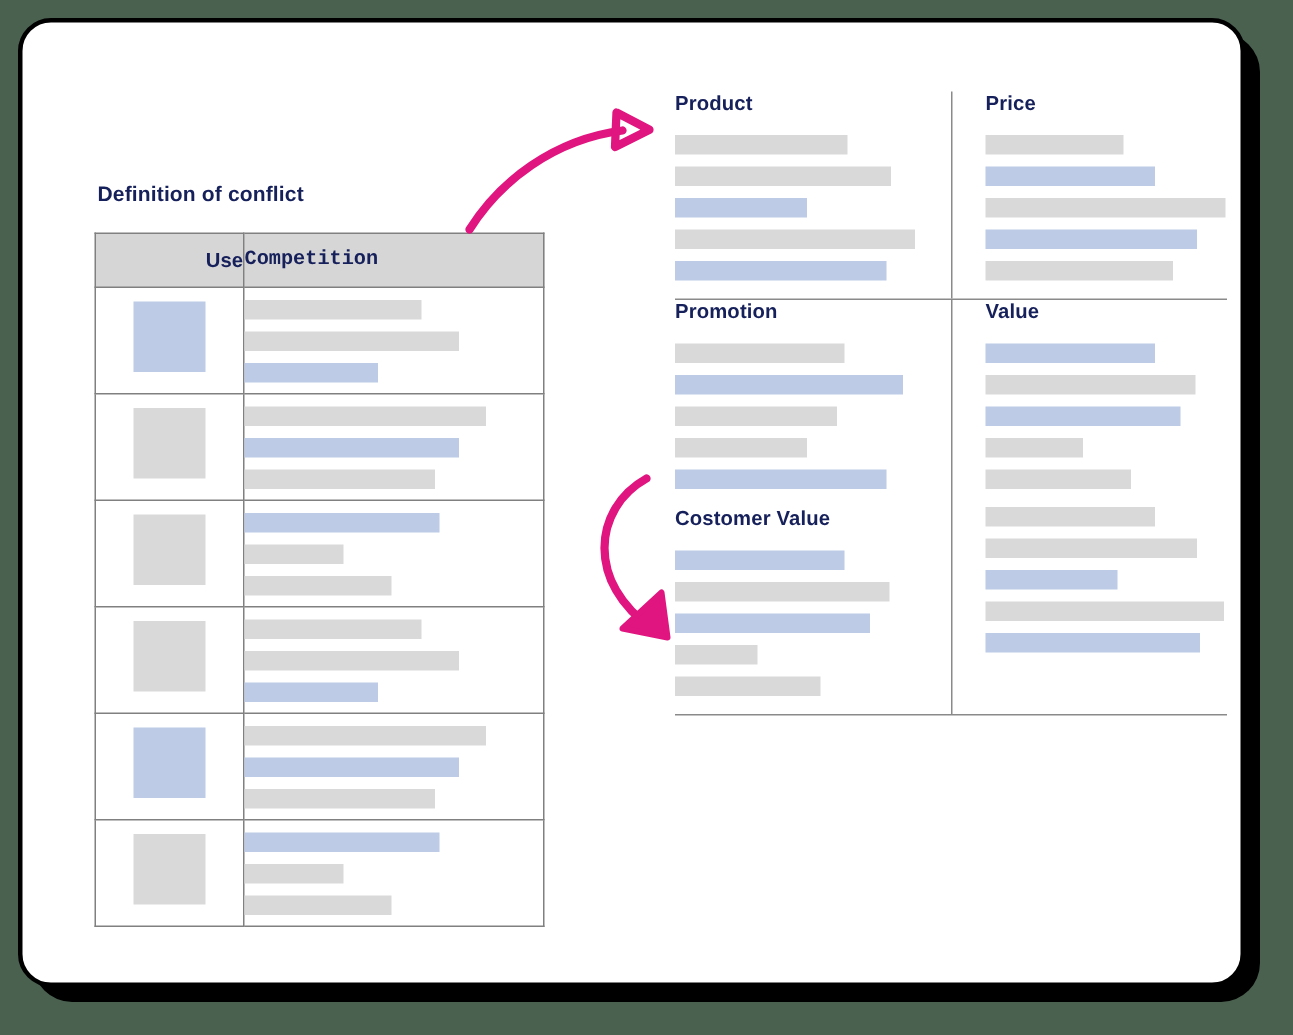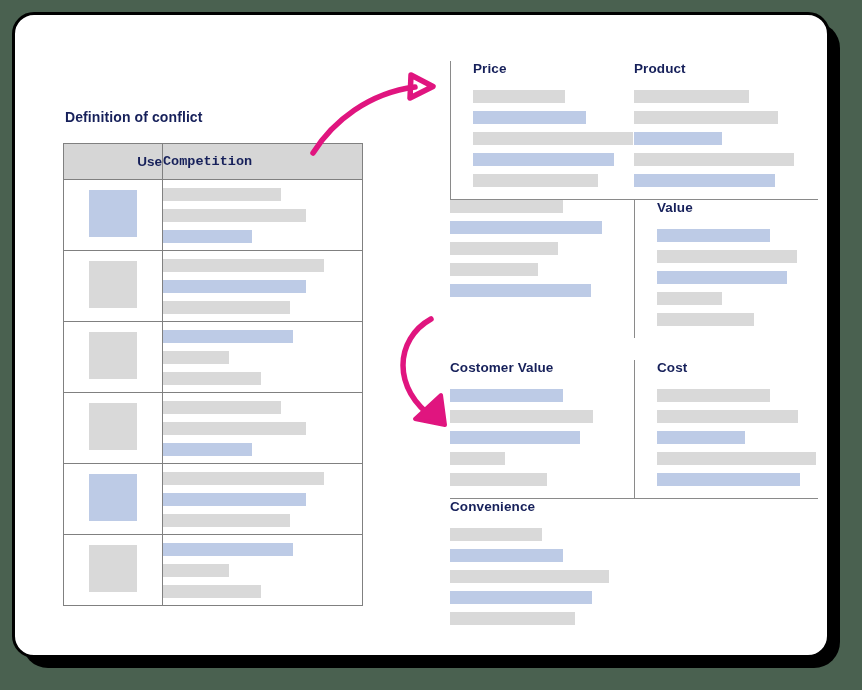--- a/index.html
+++ b/index.html
@@ -34,21 +34,21 @@
     border: 3px solid #000000;
     border-radius: 22px;
     box-sizing: border-box;
     overflow: hidden;
   }
 
   
   #left-panel {
     position: absolute;
     left: 48px;
-    top: 94px;
+    top: 106px;
     width: 300px;
   }
   #section-title {
     font-size: 14px;
     font-weight: bold;
     color: #16205a;
     letter-spacing: 0.1px;
     margin: 0 0 18px 2px;
   }
   #conflict-table {
@@ -88,21 +88,21 @@
   .line.blue { background: #bdcbe6; }
 
   
   #right-panel {
     position: absolute;
     left: 435px;
     top: 46px;
     width: 368px;
   }
   .grid-block { position: relative; }
-  .grid-block + .grid-block { margin-top: 22px; }
+  .grid-block + .grid-block { }
   .grid-row {
     display: flex;
     position: relative;
   }
   .grid-row.with-rule { border-bottom: 1px solid #8a8a8a; }
   .quad {
     width: 50%;
     box-sizing: border-box;
     padding-bottom: 12px;
   }
@@ -202,43 +202,44 @@
               </div>
             </td>
           </tr>
         </tbody>
     </table>
   </div>
 
   <div id="right-panel">
       <div class="grid-block">
         <div class="grid-row with-rule">
+          <div class="quad left">
+            <div class="quad-title">Product</div>
+            <div class="bars">
+              <div class="bar gray" style="width: 115px;"></div>
+              <div class="bar gray" style="width: 144px;"></div>
+              <div class="bar blue" style="width: 88px;"></div>
+              <div class="bar gray" style="width: 160px;"></div>
+              <div class="bar blue" style="width: 141px;"></div>
+            </div>
+          </div>
           <div class="quad right">
             <div class="quad-title">Price</div>
             <div class="bars">
               <div class="bar gray" style="width: 92px;"></div>
               <div class="bar blue" style="width: 113px;"></div>
               <div class="bar gray" style="width: 160px;"></div>
               <div class="bar blue" style="width: 141px;"></div>
               <div class="bar gray" style="width: 125px;"></div>
             </div>
           </div>
-          <div class="quad left">
-            <div class="quad-title">Product</div>
-            <div class="bars">
-              <div class="bar gray" style="width: 115px;"></div>
-              <div class="bar gray" style="width: 144px;"></div>
-              <div class="bar blue" style="width: 88px;"></div>
-              <div class="bar gray" style="width: 160px;"></div>
-              <div class="bar blue" style="width: 141px;"></div>
-            </div>
-          </div>
         </div>
         <div class="grid-row">
           <div class="quad left">
+            <div class="quad-title">Promotion</div>
             <div class="bars">
               <div class="bar gray" style="width: 113px;"></div>
               <div class="bar blue" style="width: 152px;"></div>
               <div class="bar gray" style="width: 108px;"></div>
               <div class="bar gray" style="width: 88px;"></div>
               <div class="bar blue" style="width: 141px;"></div>
             </div>
           </div>
           <div class="quad right">
             <div class="quad-title">Value</div>
@@ -258,41 +259,30 @@
             <div class="quad-title">Costomer Value</div>
             <div class="bars">
               <div class="bar blue" style="width: 113px;"></div>
               <div class="bar gray" style="width: 143px;"></div>
               <div class="bar blue" style="width: 130px;"></div>
               <div class="bar gray" style="width: 55px;"></div>
               <div class="bar gray" style="width: 97px;"></div>
             </div>
           </div>
           <div class="quad right">
-            <div class="quad-title">Cost</div>
             <div class="bars">
               <div class="bar gray" style="width: 113px;"></div>
               <div class="bar gray" style="width: 141px;"></div>
               <div class="bar blue" style="width: 88px;"></div>
               <div class="bar gray" style="width: 159px;"></div>
               <div class="bar blue" style="width: 143px;"></div>
             </div>
           </div>
         </div>
         <div class="grid-row">
-          <div class="quad left">
-            <div class="quad-title">Convenience</div>
-            <div class="bars">
-              <div class="bar gray" style="width: 92px;"></div>
-              <div class="bar blue" style="width: 113px;"></div>
-              <div class="bar gray" style="width: 159px;"></div>
-              <div class="bar blue" style="width: 142px;"></div>
-              <div class="bar gray" style="width: 125px;"></div>
-            </div>
-          </div>
         </div>
       </div>
     </div>
 
   <svg id="arrow-top" class="arrow-svg" viewBox="0 0 134 88">
     <path d="M6 82 C 26 50, 62 22, 108 16" fill="none" stroke="#e0157f" stroke-width="5.5" stroke-linecap="round"></path>
     <path d="M104 4 L 126 15.5 L 103 27 Z" fill="none" stroke="#e0157f" stroke-width="5.5" stroke-linejoin="round"></path>
   </svg>
 
   <svg id="arrow-bottom" class="arrow-svg" viewBox="0 0 84 126">

